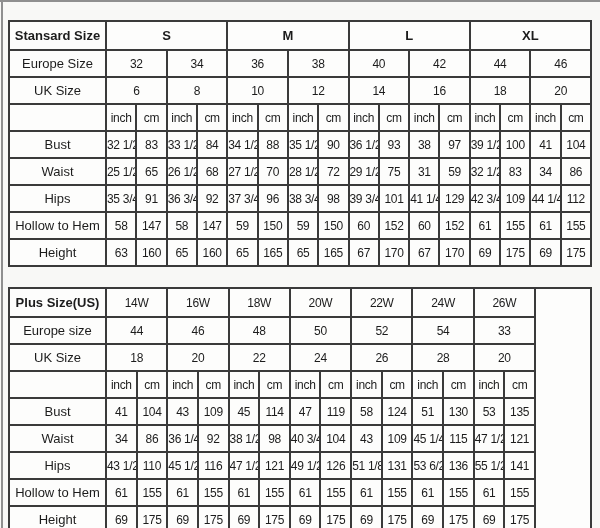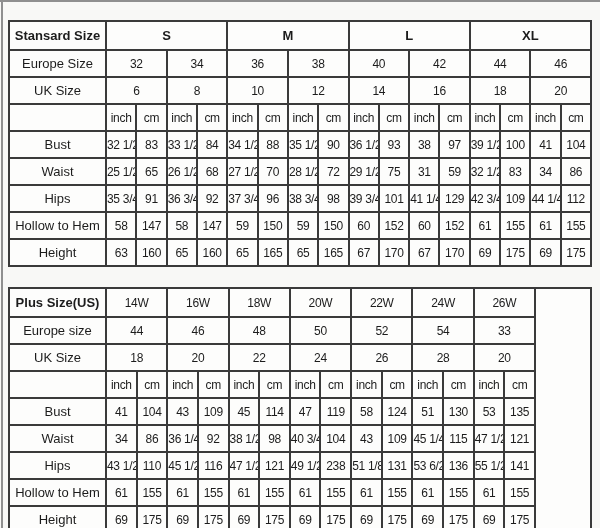--- a/index.html
+++ b/index.html
@@ -307,21 +307,21 @@
       </tr>
       <tr>
         <td class="lbl">Hips</td>
         <td>43 1/2</td>
         <td>110</td>
         <td>45 1/2</td>
         <td>116</td>
         <td>47 1/2</td>
         <td>121</td>
         <td>49 1/2</td>
-        <td>238</td>
+        <td>126</td>
         <td>51 1/8</td>
         <td>131</td>
         <td>53 6/2</td>
         <td>136</td>
         <td>55 1/2</td>
         <td>141</td>
       </tr>
       <tr>
         <td class="lbl">Hollow to Hem</td>
         <td>61</td>

